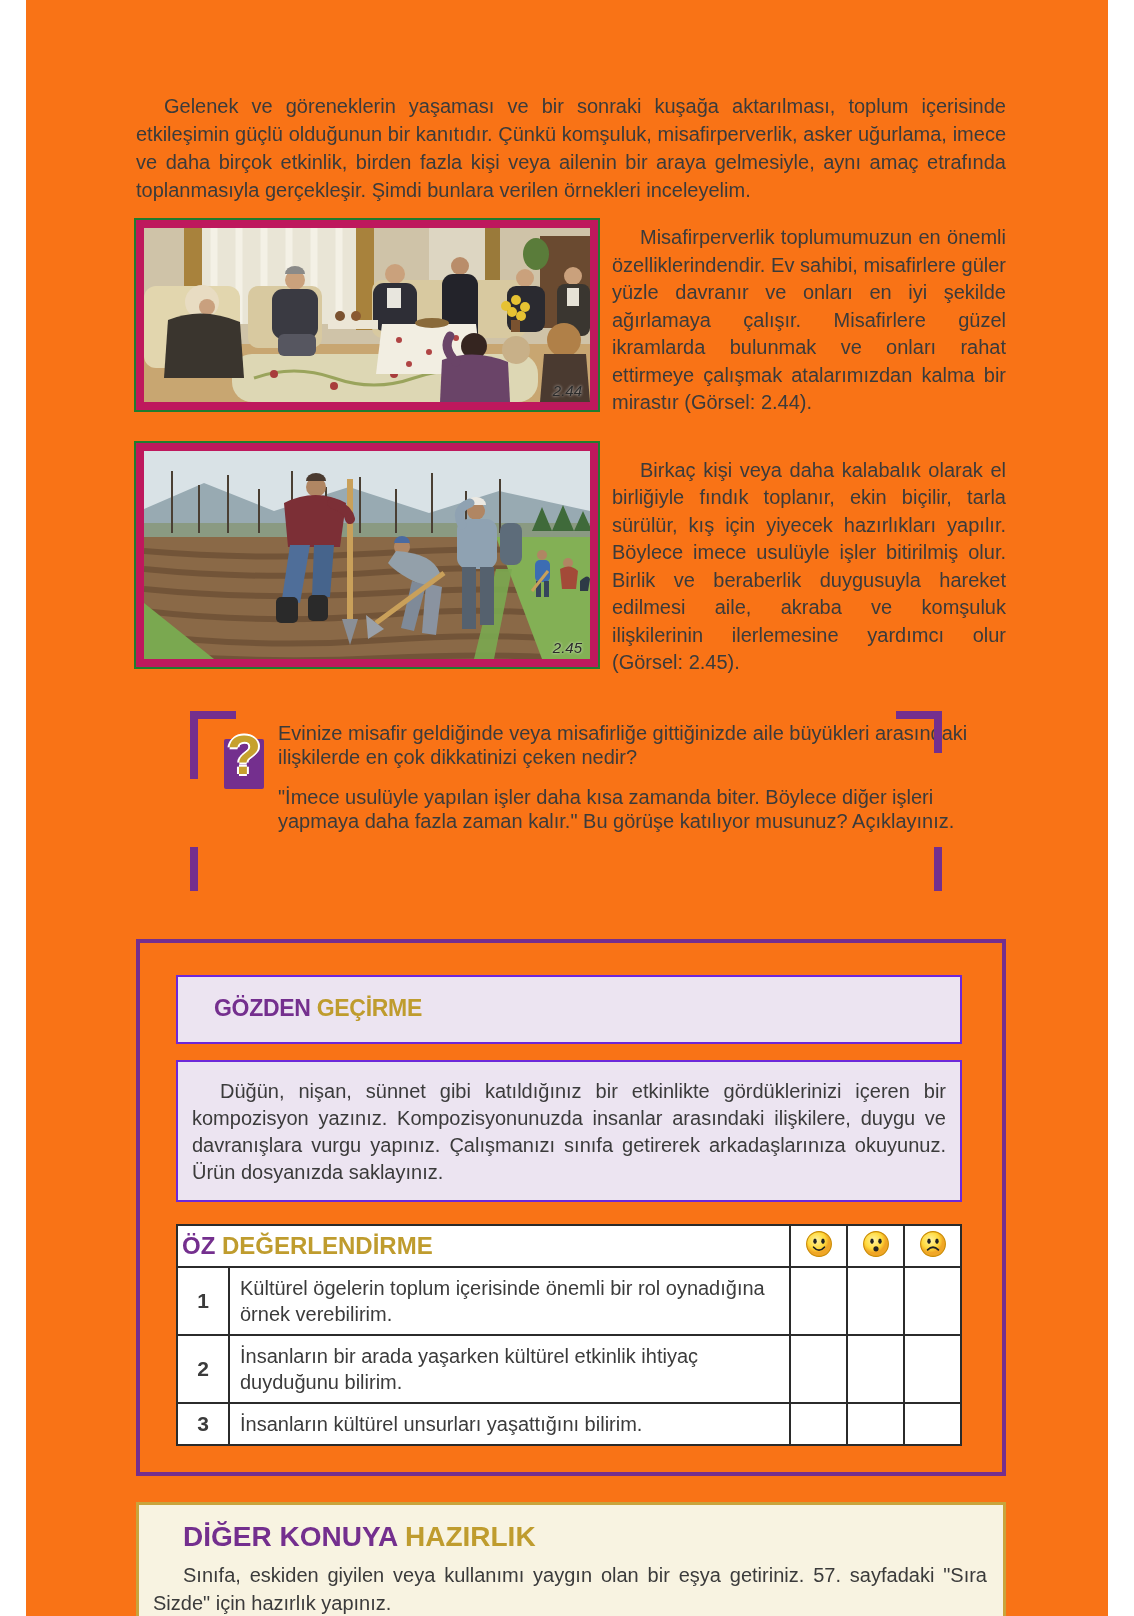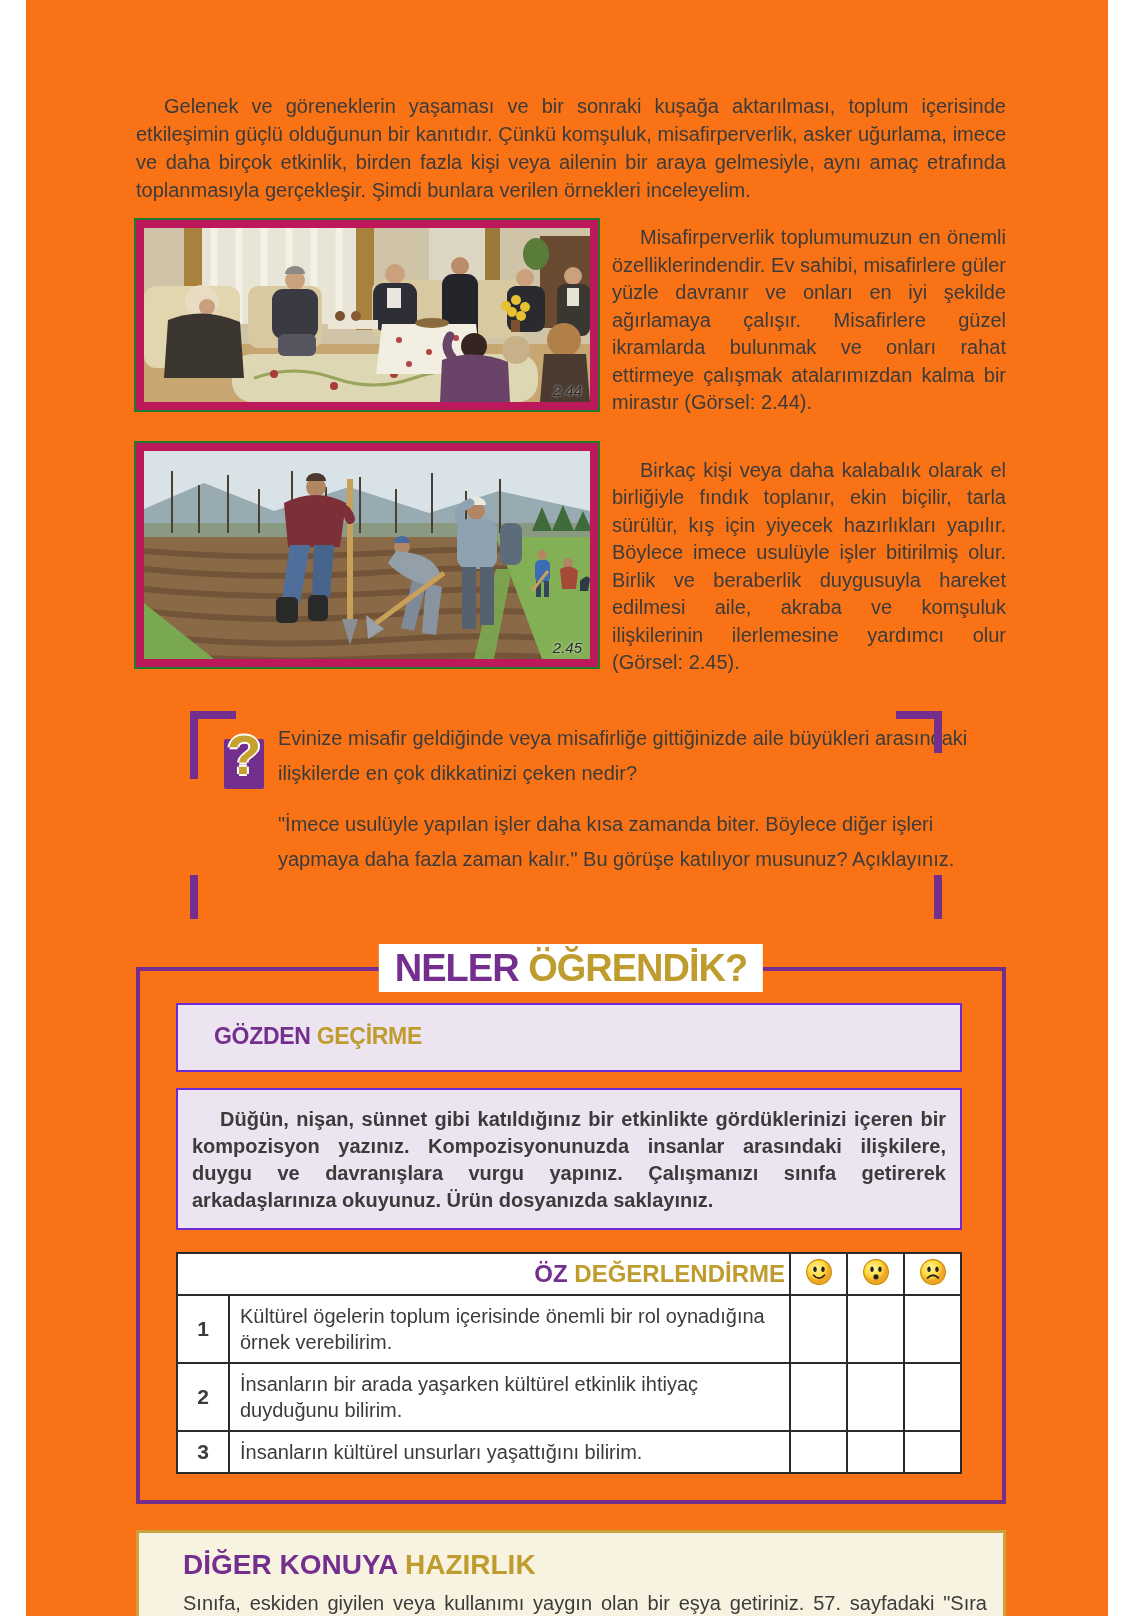--- a/index.html
+++ b/index.html
@@ -80,21 +80,21 @@
   .q-icon .qmark {
     position: absolute;
     left: 50%; top: -14px;
     transform: translateX(-50%);
     font-size: 56px;
     font-weight: bold;
     color: #c6a12e;
     line-height: 60px;
     text-shadow: -2px 0 #fff, 2px 0 #fff, 0 -2px #fff, 0 2px #fff;
   }
-  .q-text { font-size: 20px; line-height: 35px; width: 692px; }
+  .q-text { font-size: 20px; line-height: 24px; width: 692px; }
   .q-text + .q-text { margin-top: 16px; }
 
   
   .big-box {
     position: relative;
     margin: 48px 102px 0 110px;
     border: 4px solid #742f8e;
     padding: 32px 0 22px;
   }
   .big-title {
@@ -113,33 +113,33 @@
   .tg { color: #bf9c2e; }
 
   .sub-box {
     margin: 0 40px 16px 36px;
     background: #ece4f1;
     border: 2px solid #6d28d9;
     padding: 16px 14px 14px 14px;
   }
   .sub-title { font-size: 23px; font-weight: bold; letter-spacing: -0.3px; margin: 2px 0 6px 22px; }
   .sub-text { font-size: 20px; line-height: 27px; text-align: justify; margin-left: 22px; }
-  .sub-text.indent { margin-left: 0; text-indent: 28px; font-weight: bold; }
+  .sub-text.indent { margin-left: 0; text-indent: 28px; }
 
   
   .oz-table {
     margin: 22px 40px 4px 36px;
     border-collapse: collapse;
     width: calc(100% - 76px);
     background: #fff;
   }
   .oz-table td, .oz-table th { border: 2.5px solid #2b2b2b; }
   .oz-head {
     font-size: 24px; font-weight: bold;
-    text-align: right; padding: 6px 4px;
+    text-align: left; padding: 6px 4px;
   }
   .emoji-cell { width: 57px; text-align: center; padding: 4px 0; }
   .num-cell { width: 52px; text-align: center; font-size: 21px; font-weight: bold; }
   .row-text { font-size: 20px; line-height: 26px; padding: 7px 10px; margin-top: 16px; }
   .check-cell { width: 57px; }
 
   
   .prep-box {
     margin: 26px 102px 0 110px;
     background: #f8f3e1;
@@ -323,24 +323,20 @@
     <div class="br br-bl"></div>
     <div class="br br-br"></div>
     <div class="q-icon">
         <span class="qmark">?</span>
       </div>
     <p class="q-text">Evinize misafir geldiğinde veya misafirliğe gittiğinizde aile büyükleri arasındaki ilişkilerde en çok dikkatinizi çeken nedir?</p>
     <p class="q-text">"İmece usulüyle yapılan işler daha kısa zamanda biter. Böylece diğer işleri yapmaya daha fazla zaman kalır." Bu görüşe katılıyor musunuz? Açıklayınız.</p>
   </div>
 
   <div class="big-box">
-    <div class="big-title">
-      <span class="tp">NELER</span>
-      <span class="tg">ÖĞRENDİK?</span>
-    </div>
 
     <div class="sub-box">
       <div class="sub-title">
         <span class="tp">GÖZDEN</span>
         <span class="tg">GEÇİRME</span>
       </div>
     </div>
 
     <div class="sub-box">
       <p class="sub-text indent">Düğün, nişan, sünnet gibi katıldığınız bir etkinlikte gördüklerinizi içeren bir kompozisyon yazınız. Kompozisyonunuzda insanlar arasındaki ilişkilere, duygu ve davranışlara vurgu yapınız. Çalışmanızı sınıfa getirerek arkadaşlarınıza okuyunuz. Ürün dosyanızda saklayınız.</p>

